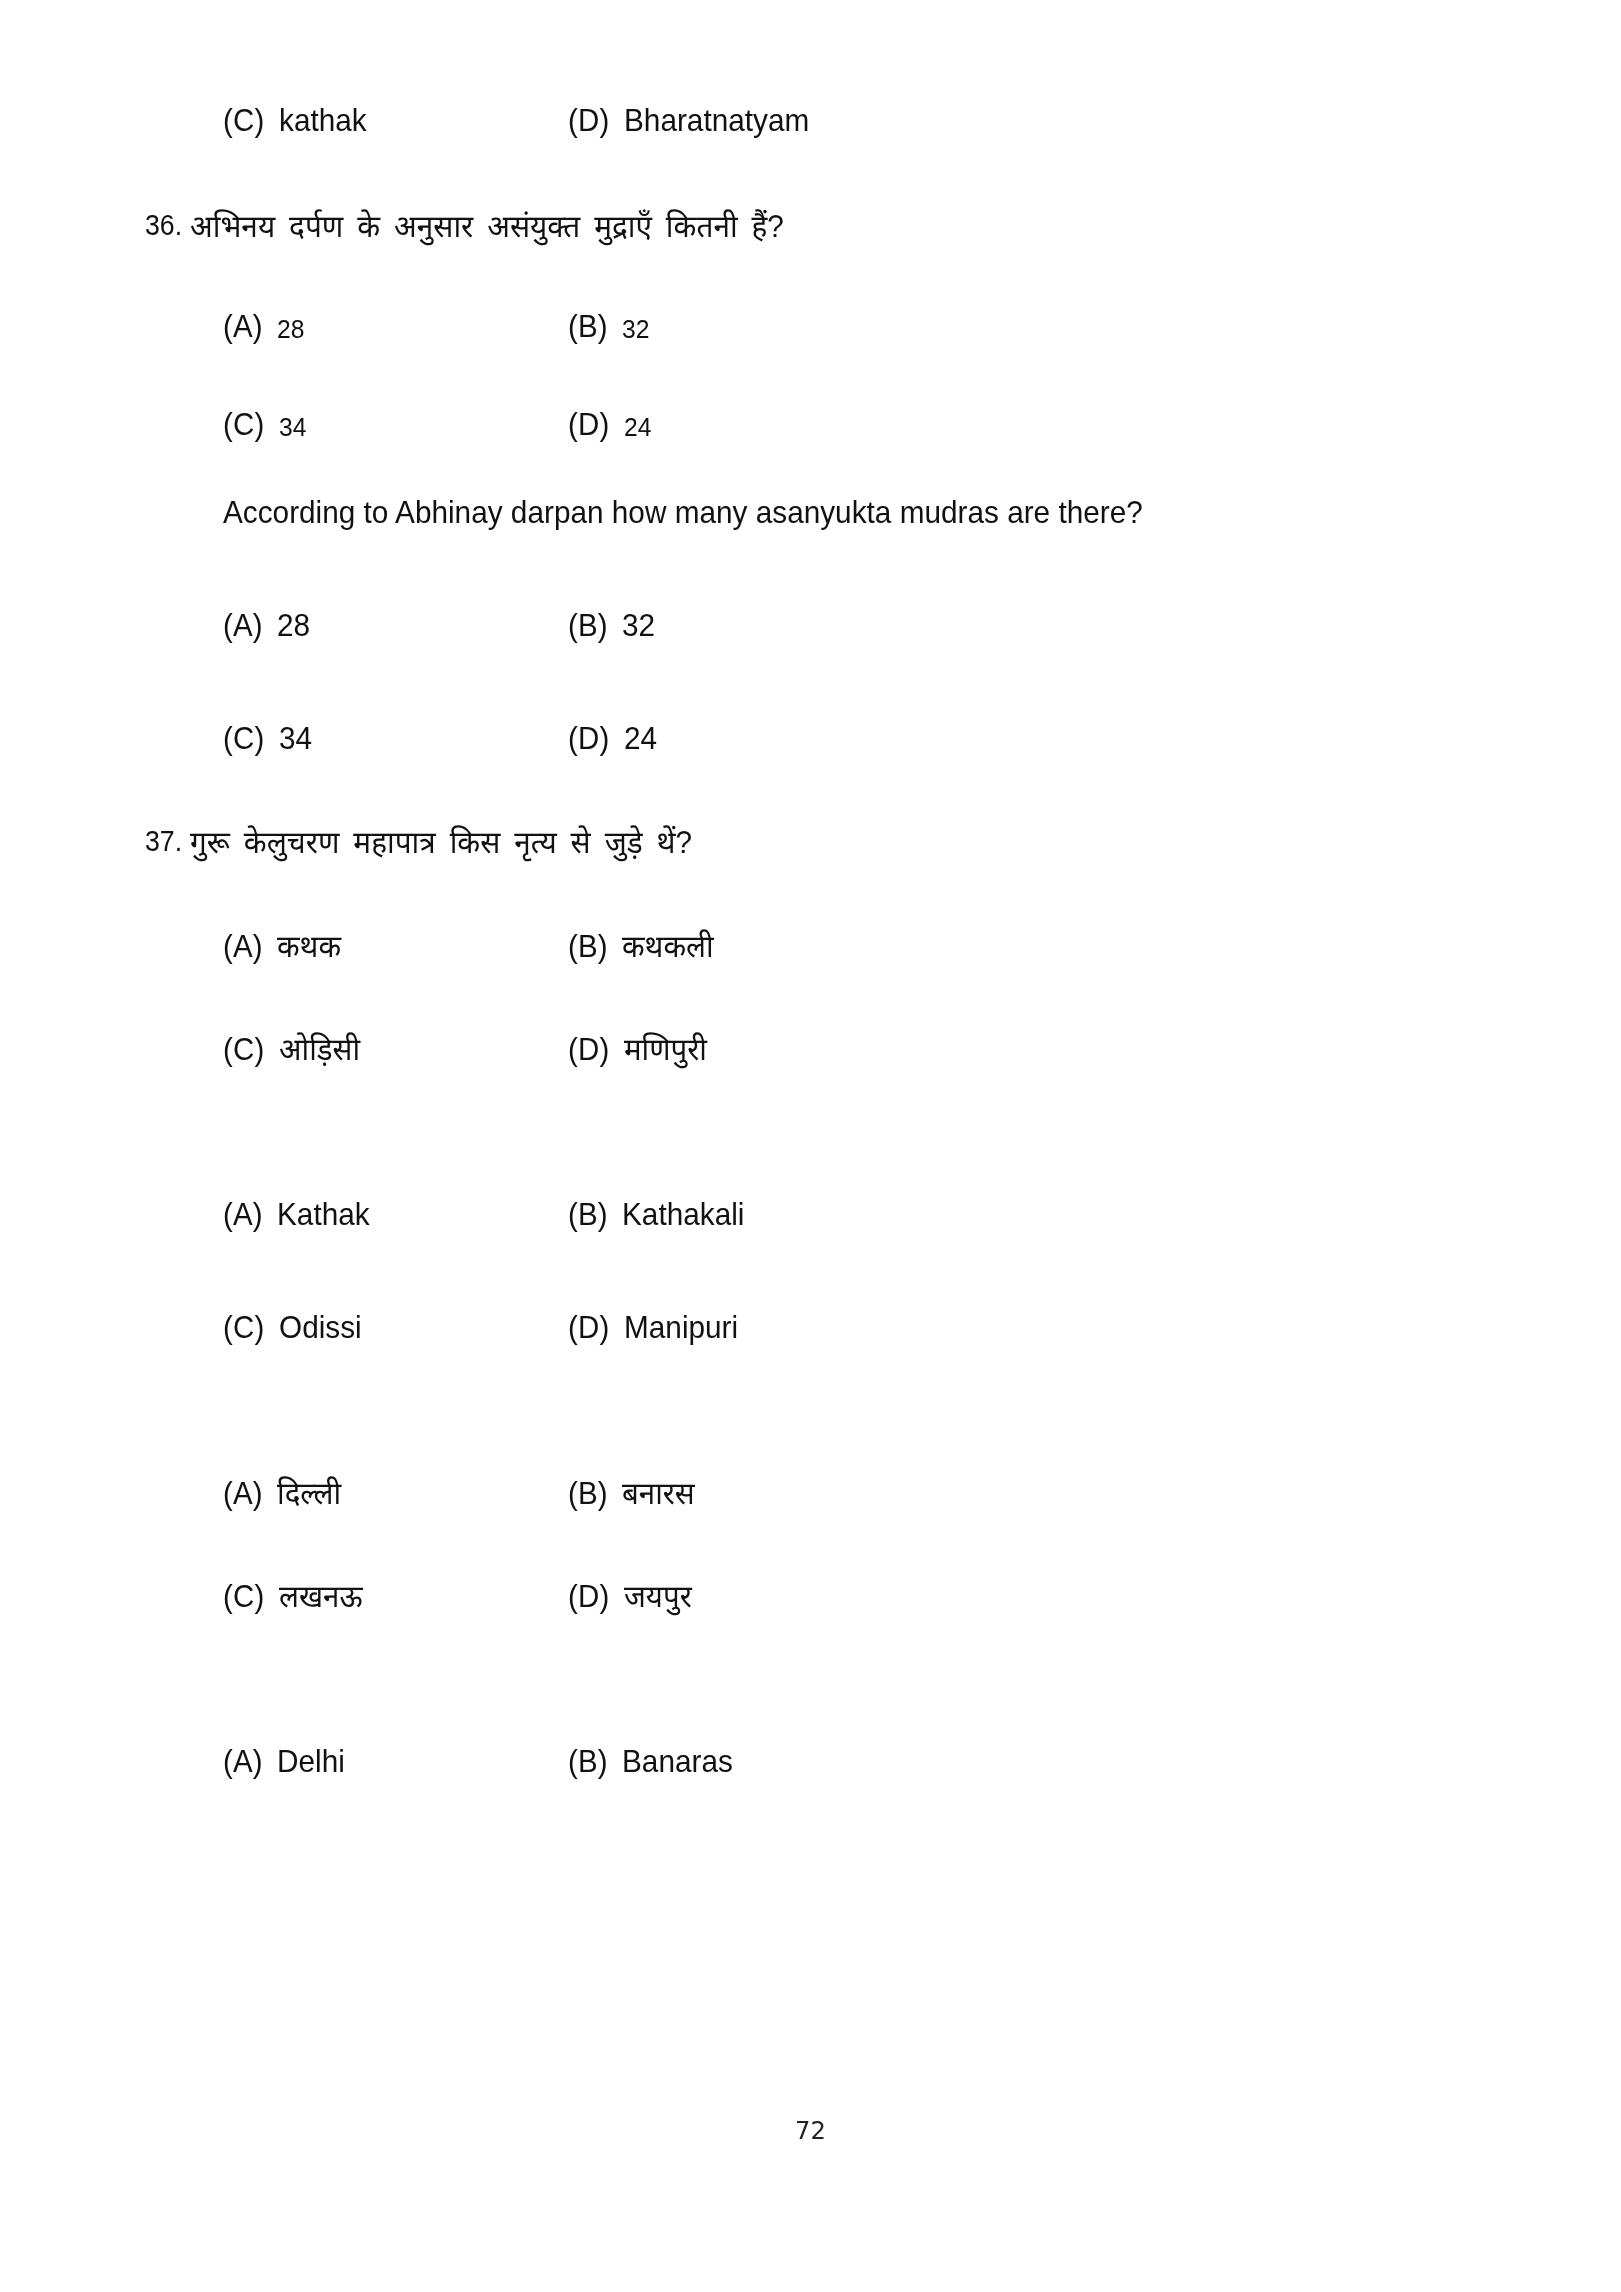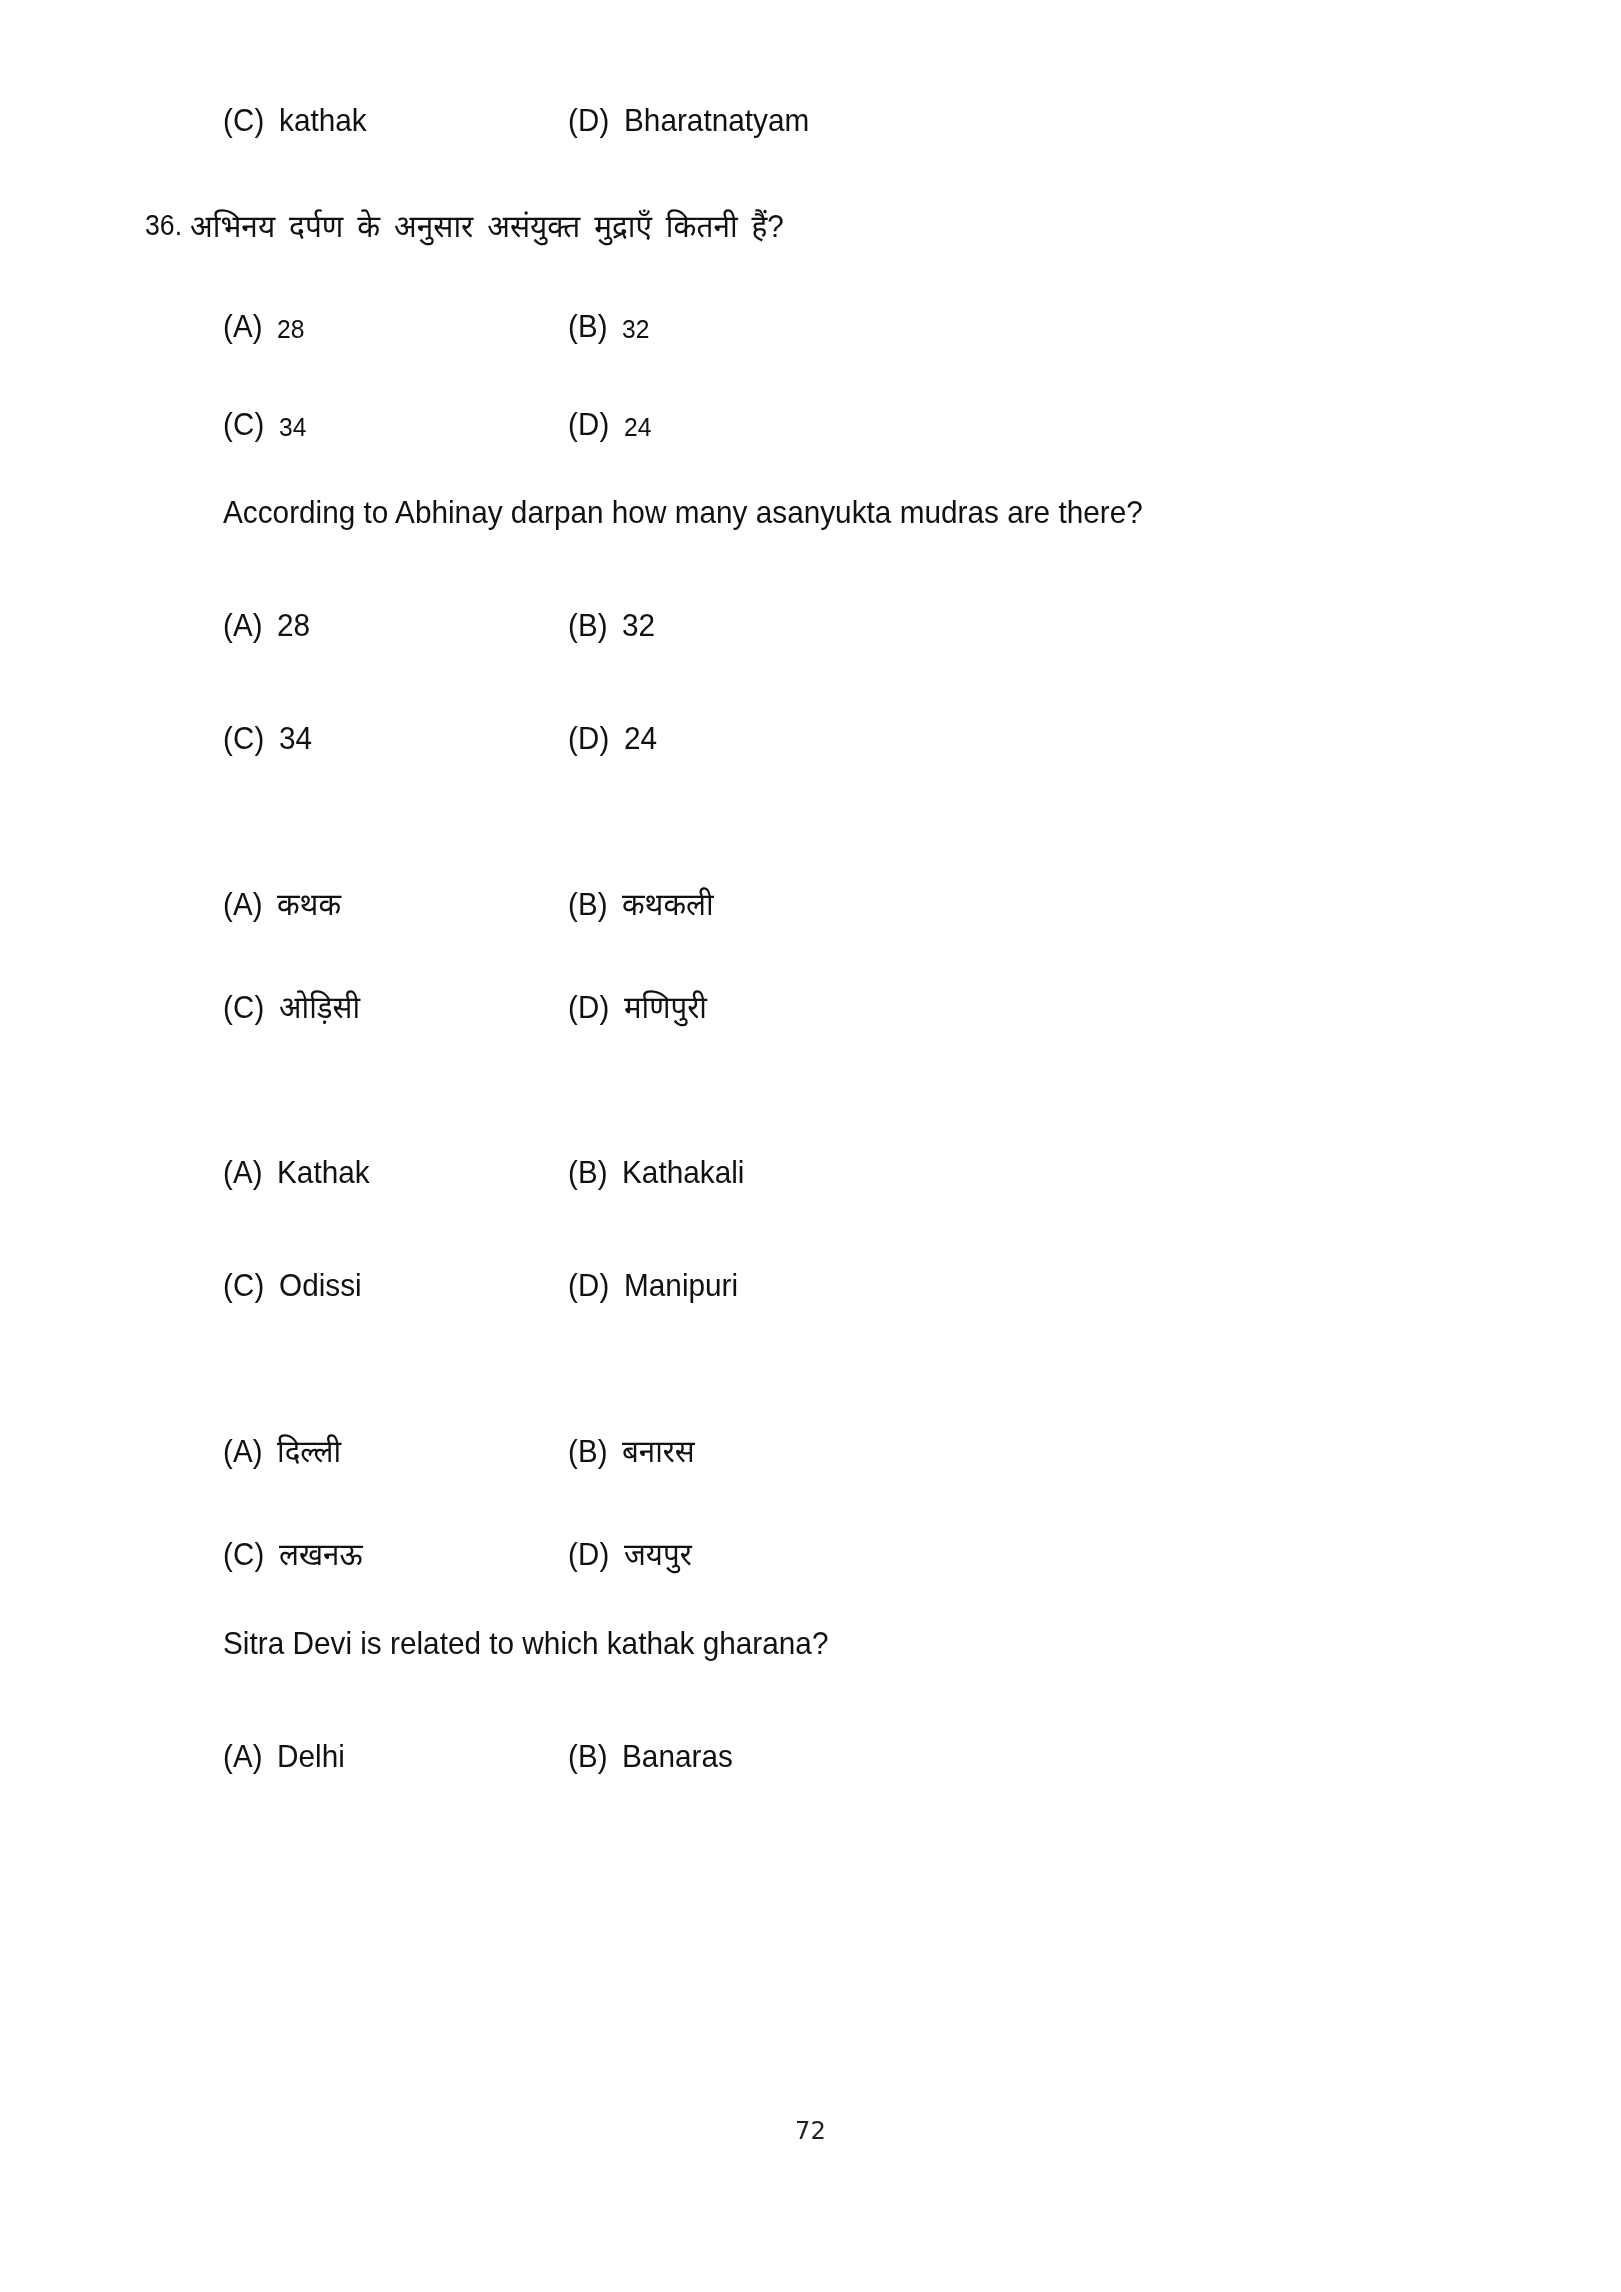--- a/index.html
+++ b/index.html
@@ -197,20 +197,24 @@
         <span class="val">34</span>
       </div>
       <div class="opt">
         <span class="tag">(D)</span>
         <span class="val">24</span>
       </div>
     </div>
 
     <div class="sp-block"></div>
 
+    <div class="qline">
+      <span class="qnum">37.</span>
+      <span class="qtext-hi">गुरू केलुचरण महापात्र किस नृत्य से जुड़े थें?</span>
+    </div>
 
     <div class="sp-q-to-opt"></div>
 
     <div class="opt-row">
       <div class="opt col-a">
         <span class="tag">(A)</span>
         <span class="val dev">कथक</span>
       </div>
       <div class="opt">
         <span class="tag">(B)</span>
@@ -284,23 +288,20 @@
         <span class="val dev">लखनऊ</span>
       </div>
       <div class="opt">
         <span class="tag">(D)</span>
         <span class="val dev">जयपुर</span>
       </div>
     </div>
 
     <div class="sp-opts-to-en"></div>
 
-    <div class="qline">
-      <span class="qtext-en">Sitra Devi is related to which kathak gharana?</span>
-    </div>
 
     <div class="sp-en-to-opt"></div>
 
     <div class="opt-row">
       <div class="opt col-a">
         <span class="tag">(A)</span>
         <span class="val">Delhi</span>
       </div>
       <div class="opt">
         <span class="tag">(B)</span>

